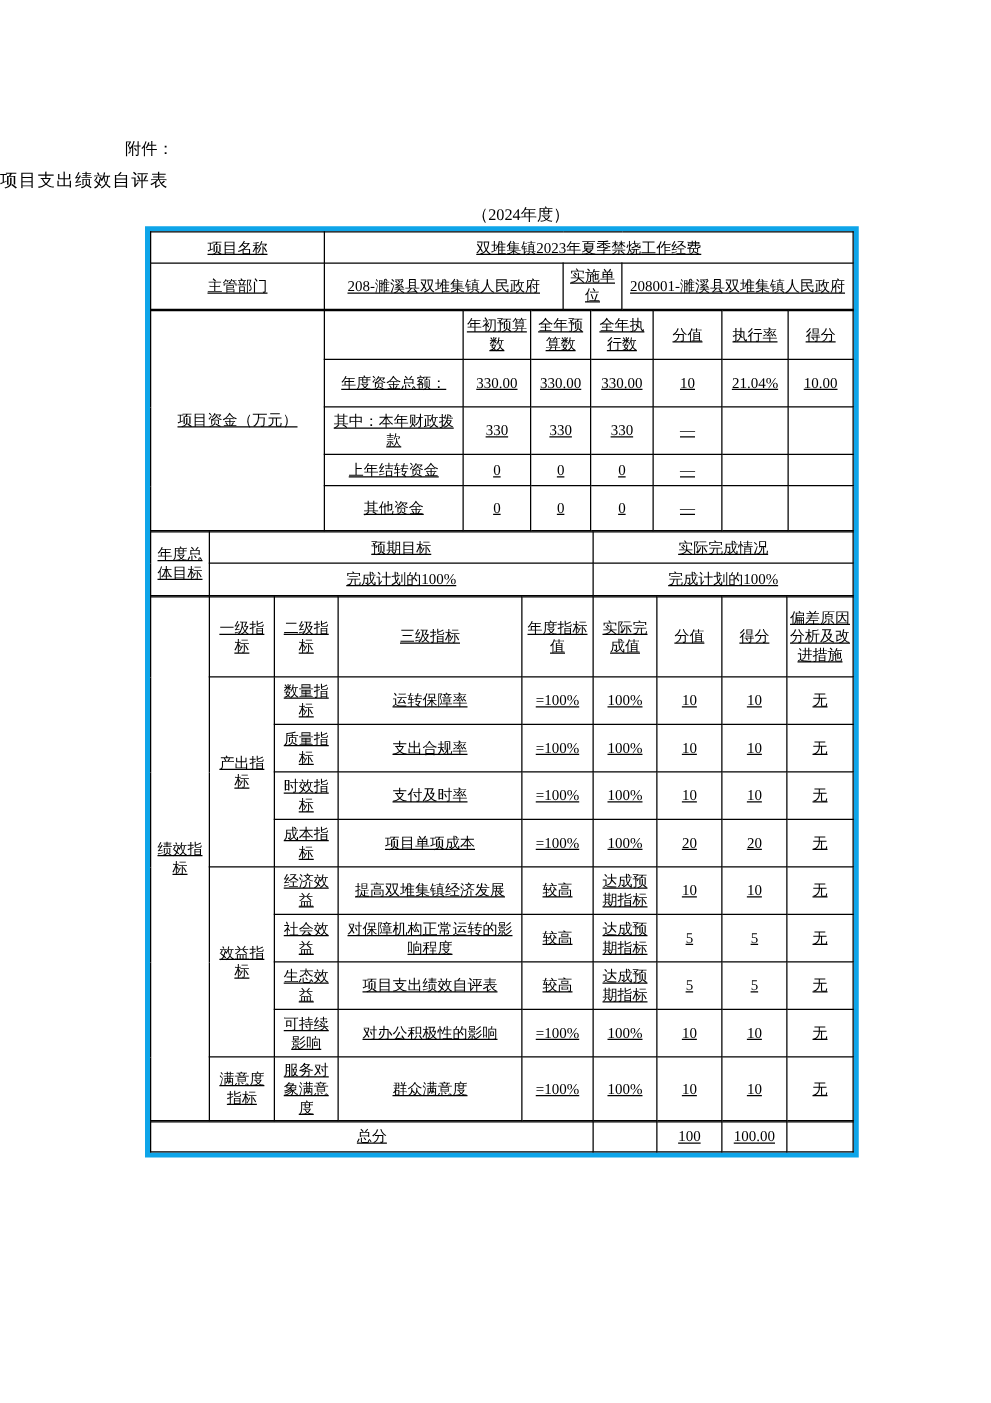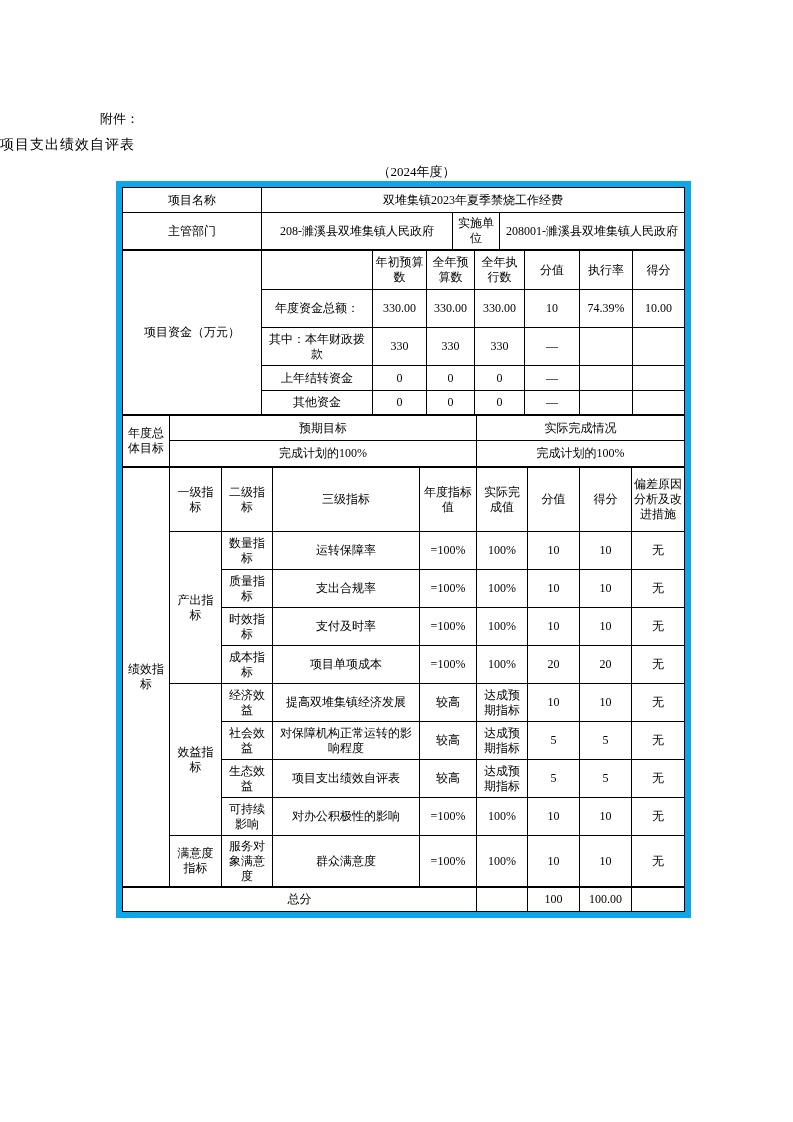--- a/index.html
+++ b/index.html
@@ -19,21 +19,22 @@
   .title{
     position:absolute;left:0;top:120px;width:793px;
     font-size:14px;letter-spacing:1px;
   }
   .subtitle{
     position:absolute;left:0;top:147px;width:793px;
     text-align:center;font-size:13px;padding-left:20px;
   }
   .table-wrap{
     position:absolute;left:116px;top:165px;
-    border:6px solid #0ea5e9;
+    border:4px solid #0ea5e9;
+    text-decoration:underline;
   }
   table.t{
     border-collapse:collapse;
     table-layout:fixed;
     width:562px;
     font-size:12px;
   }
   table.t td{
     border:1px solid #000;
     padding:1px 2px;
@@ -99,42 +100,42 @@
         <td>分值</td>
         <td>执行率</td>
         <td>得分</td>
       </tr>
       <tr style="height:38px">
         <td class="l">年度资金总额：</td>
         <td>330.00</td>
         <td>330.00</td>
         <td>330.00</td>
         <td>10</td>
-        <td>74.39%</td>
+        <td>21.04%</td>
         <td>10.00</td>
       </tr>
       <tr style="height:38px">
         <td>其中：本年财政拨款</td>
         <td>330</td>
         <td>330</td>
         <td>330</td>
         <td>—</td>
         <td></td>
         <td></td>
       </tr>
       <tr style="height:25px">
         <td>上年结转资金</td>
         <td>0</td>
         <td>0</td>
         <td>0</td>
         <td>—</td>
         <td></td>
         <td></td>
       </tr>
-      <tr style="height:24px">
+      <tr style="height:36px">
         <td class="l">其他资金</td>
         <td>0</td>
         <td>0</td>
         <td>0</td>
         <td>—</td>
         <td></td>
         <td></td>
       </tr>
     </tbody>
       </table>

